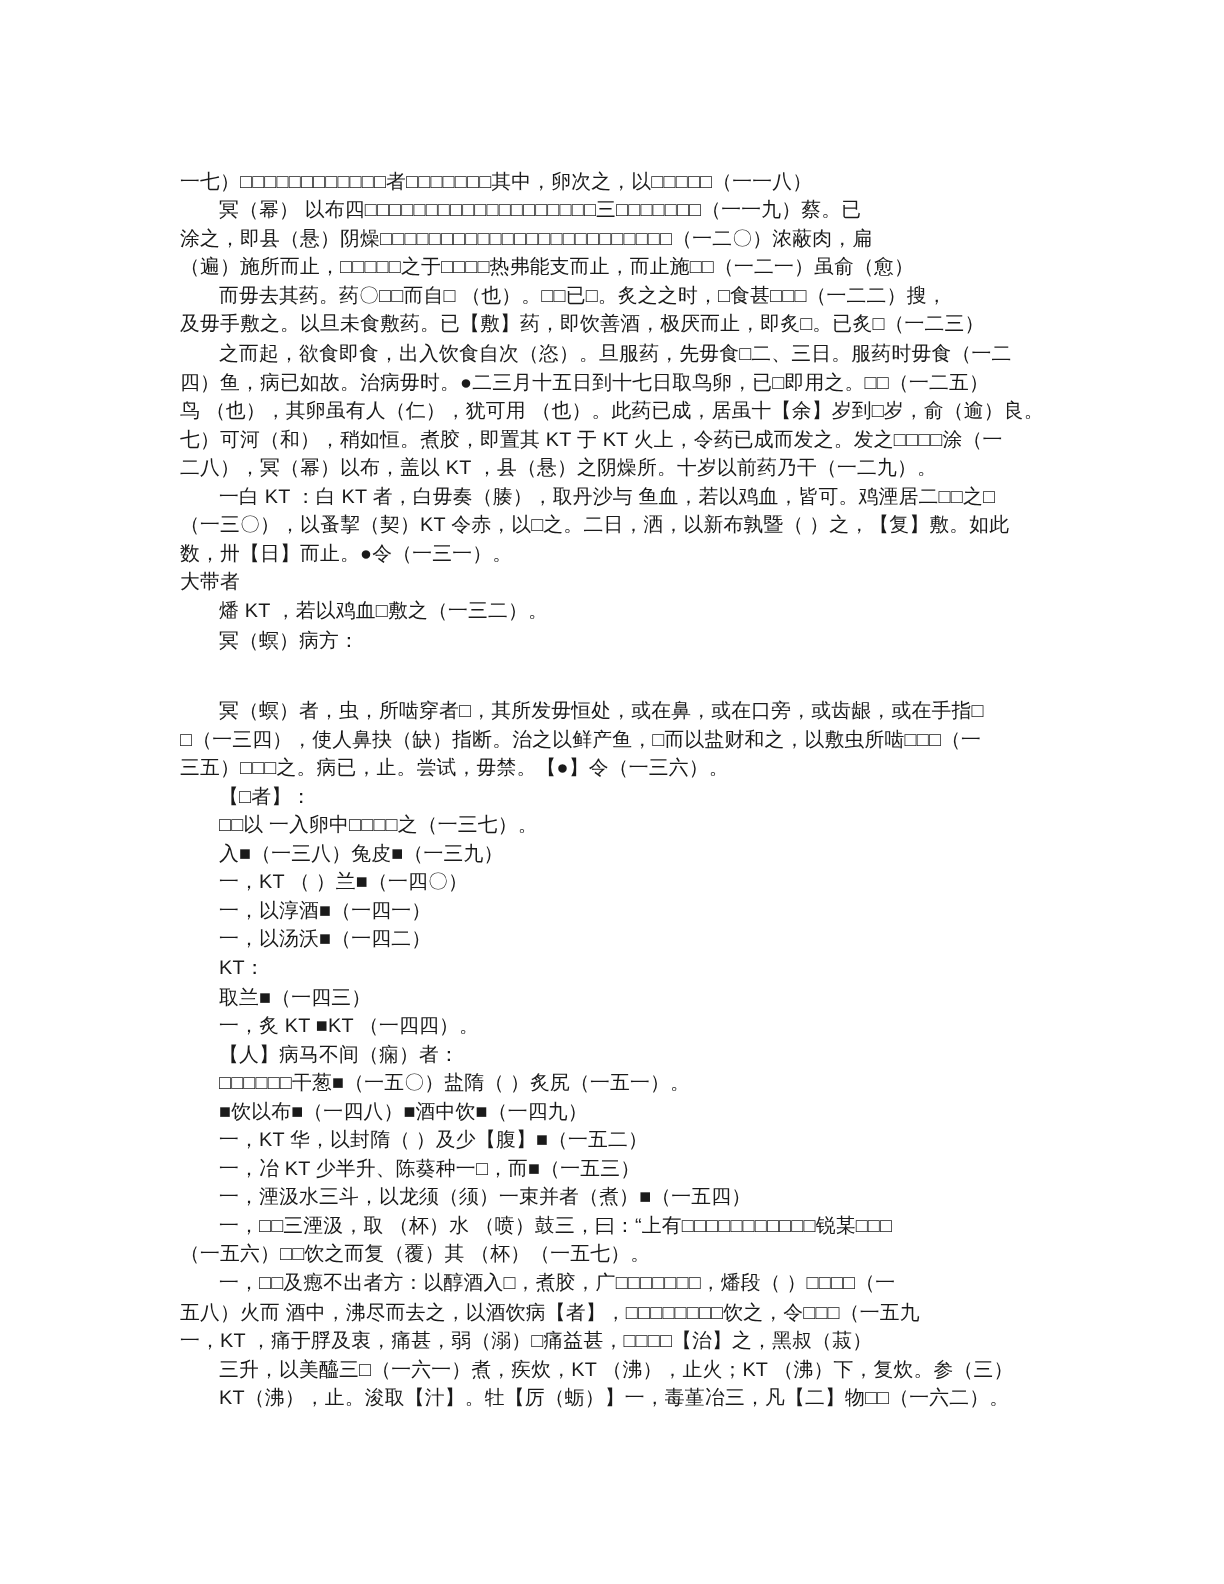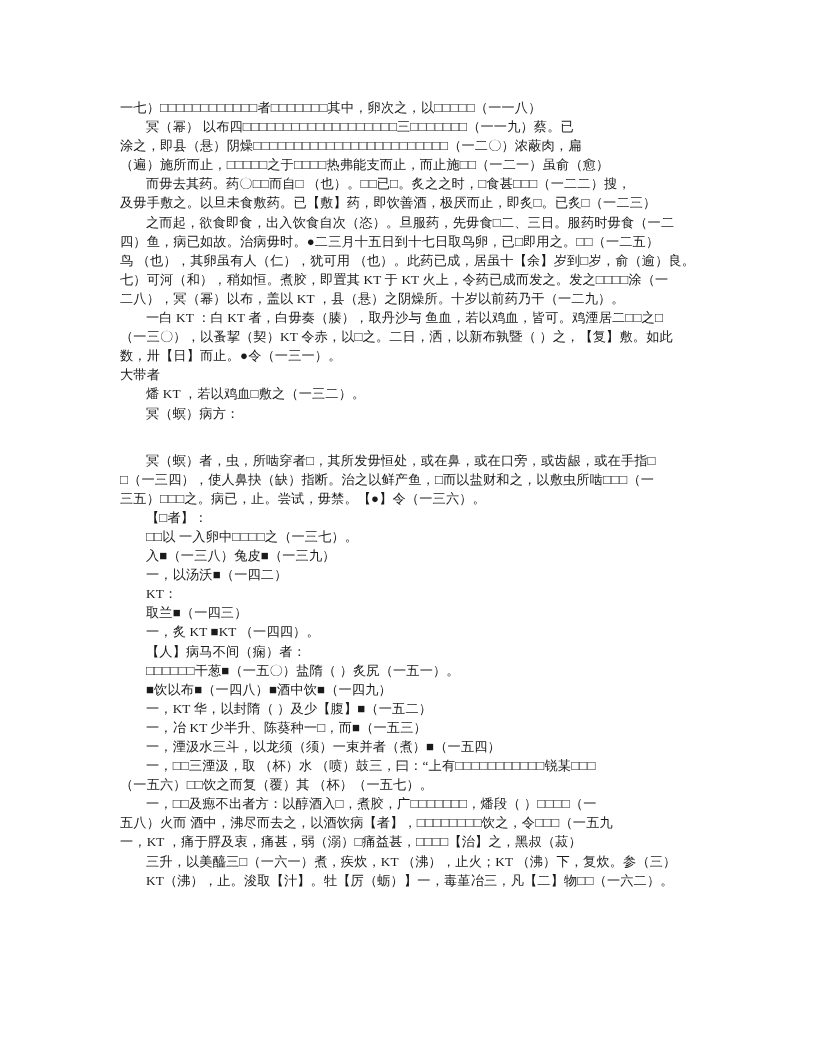--- a/index.html
+++ b/index.html
@@ -1,22 +1,22 @@
 <!DOCTYPE html>
 <html><head>
   <meta charset="utf-8">
   <style>
     html, body { margin: 0; padding: 0; background: #ffffff; }
     body { width: 816px; height: 1056px; position: relative; overflow: hidden; }
     .page {
       position: absolute;
       left: 120px;
-      top: 98px;
+      top: 111px;
       width: 584px;
-      font-family: Liberation Serif, serif;
+      font-family: Liberation Sans, sans-serif;
       font-size: 13.2px;
       line-height: 19.1px;
       color: #1a1a1a;
       letter-spacing: 0.15px;
     }
     .line { white-space: nowrap; height: 19.1px; overflow: visible; }
     .ind1 { padding-left: 26px; }
     .gap { height: 28px; }
   </style>
 </head>
@@ -40,20 +40,22 @@
     <div class="line">大带者</div>
     <div class="line ind1">燔 KT ，若以鸡血□敷之（一三二）。</div>
     <div class="line ind1">冥（螟）病方：</div>
     <div class="gap"></div>
     <div class="line ind1">冥（螟）者，虫，所啮穿者□，其所发毋恒处，或在鼻，或在口旁，或齿龈，或在手指□</div>
     <div class="line">□（一三四），使人鼻抉（缺）指断。治之以鲜产鱼，□而以盐财和之，以敷虫所啮□□□（一</div>
     <div class="line">三五）□□□之。病已，止。尝试，毋禁。【●】令（一三六）。</div>
     <div class="line ind1">【□者】：</div>
     <div class="line ind1">□□以 一入卵中□□□□之（一三七）。</div>
     <div class="line ind1">入■（一三八）兔皮■（一三九）</div>
+    <div class="line ind1">一，KT （ ）兰■（一四〇）</div>
+    <div class="line ind1">一，以淳酒■（一四一）</div>
     <div class="line ind1">一，以汤沃■（一四二）</div>
     <div class="line ind1">KT：</div>
     <div class="line ind1">取兰■（一四三）</div>
     <div class="line ind1">一，炙 KT ■KT （一四四）。</div>
     <div class="line ind1">【人】病马不间（痫）者：</div>
     <div class="line ind1">□□□□□□干葱■（一五〇）盐隋（ ）炙尻（一五一）。</div>
     <div class="line ind1">■饮以布■（一四八）■酒中饮■（一四九）</div>
     <div class="line ind1">一，KT 华，以封隋（ ）及少【腹】■（一五二）</div>
     <div class="line ind1">一，冶 KT 少半升、陈葵种一□，而■（一五三）</div>
     <div class="line ind1">一，湮汲水三斗，以龙须（须）一束并者（煮）■（一五四）</div>

